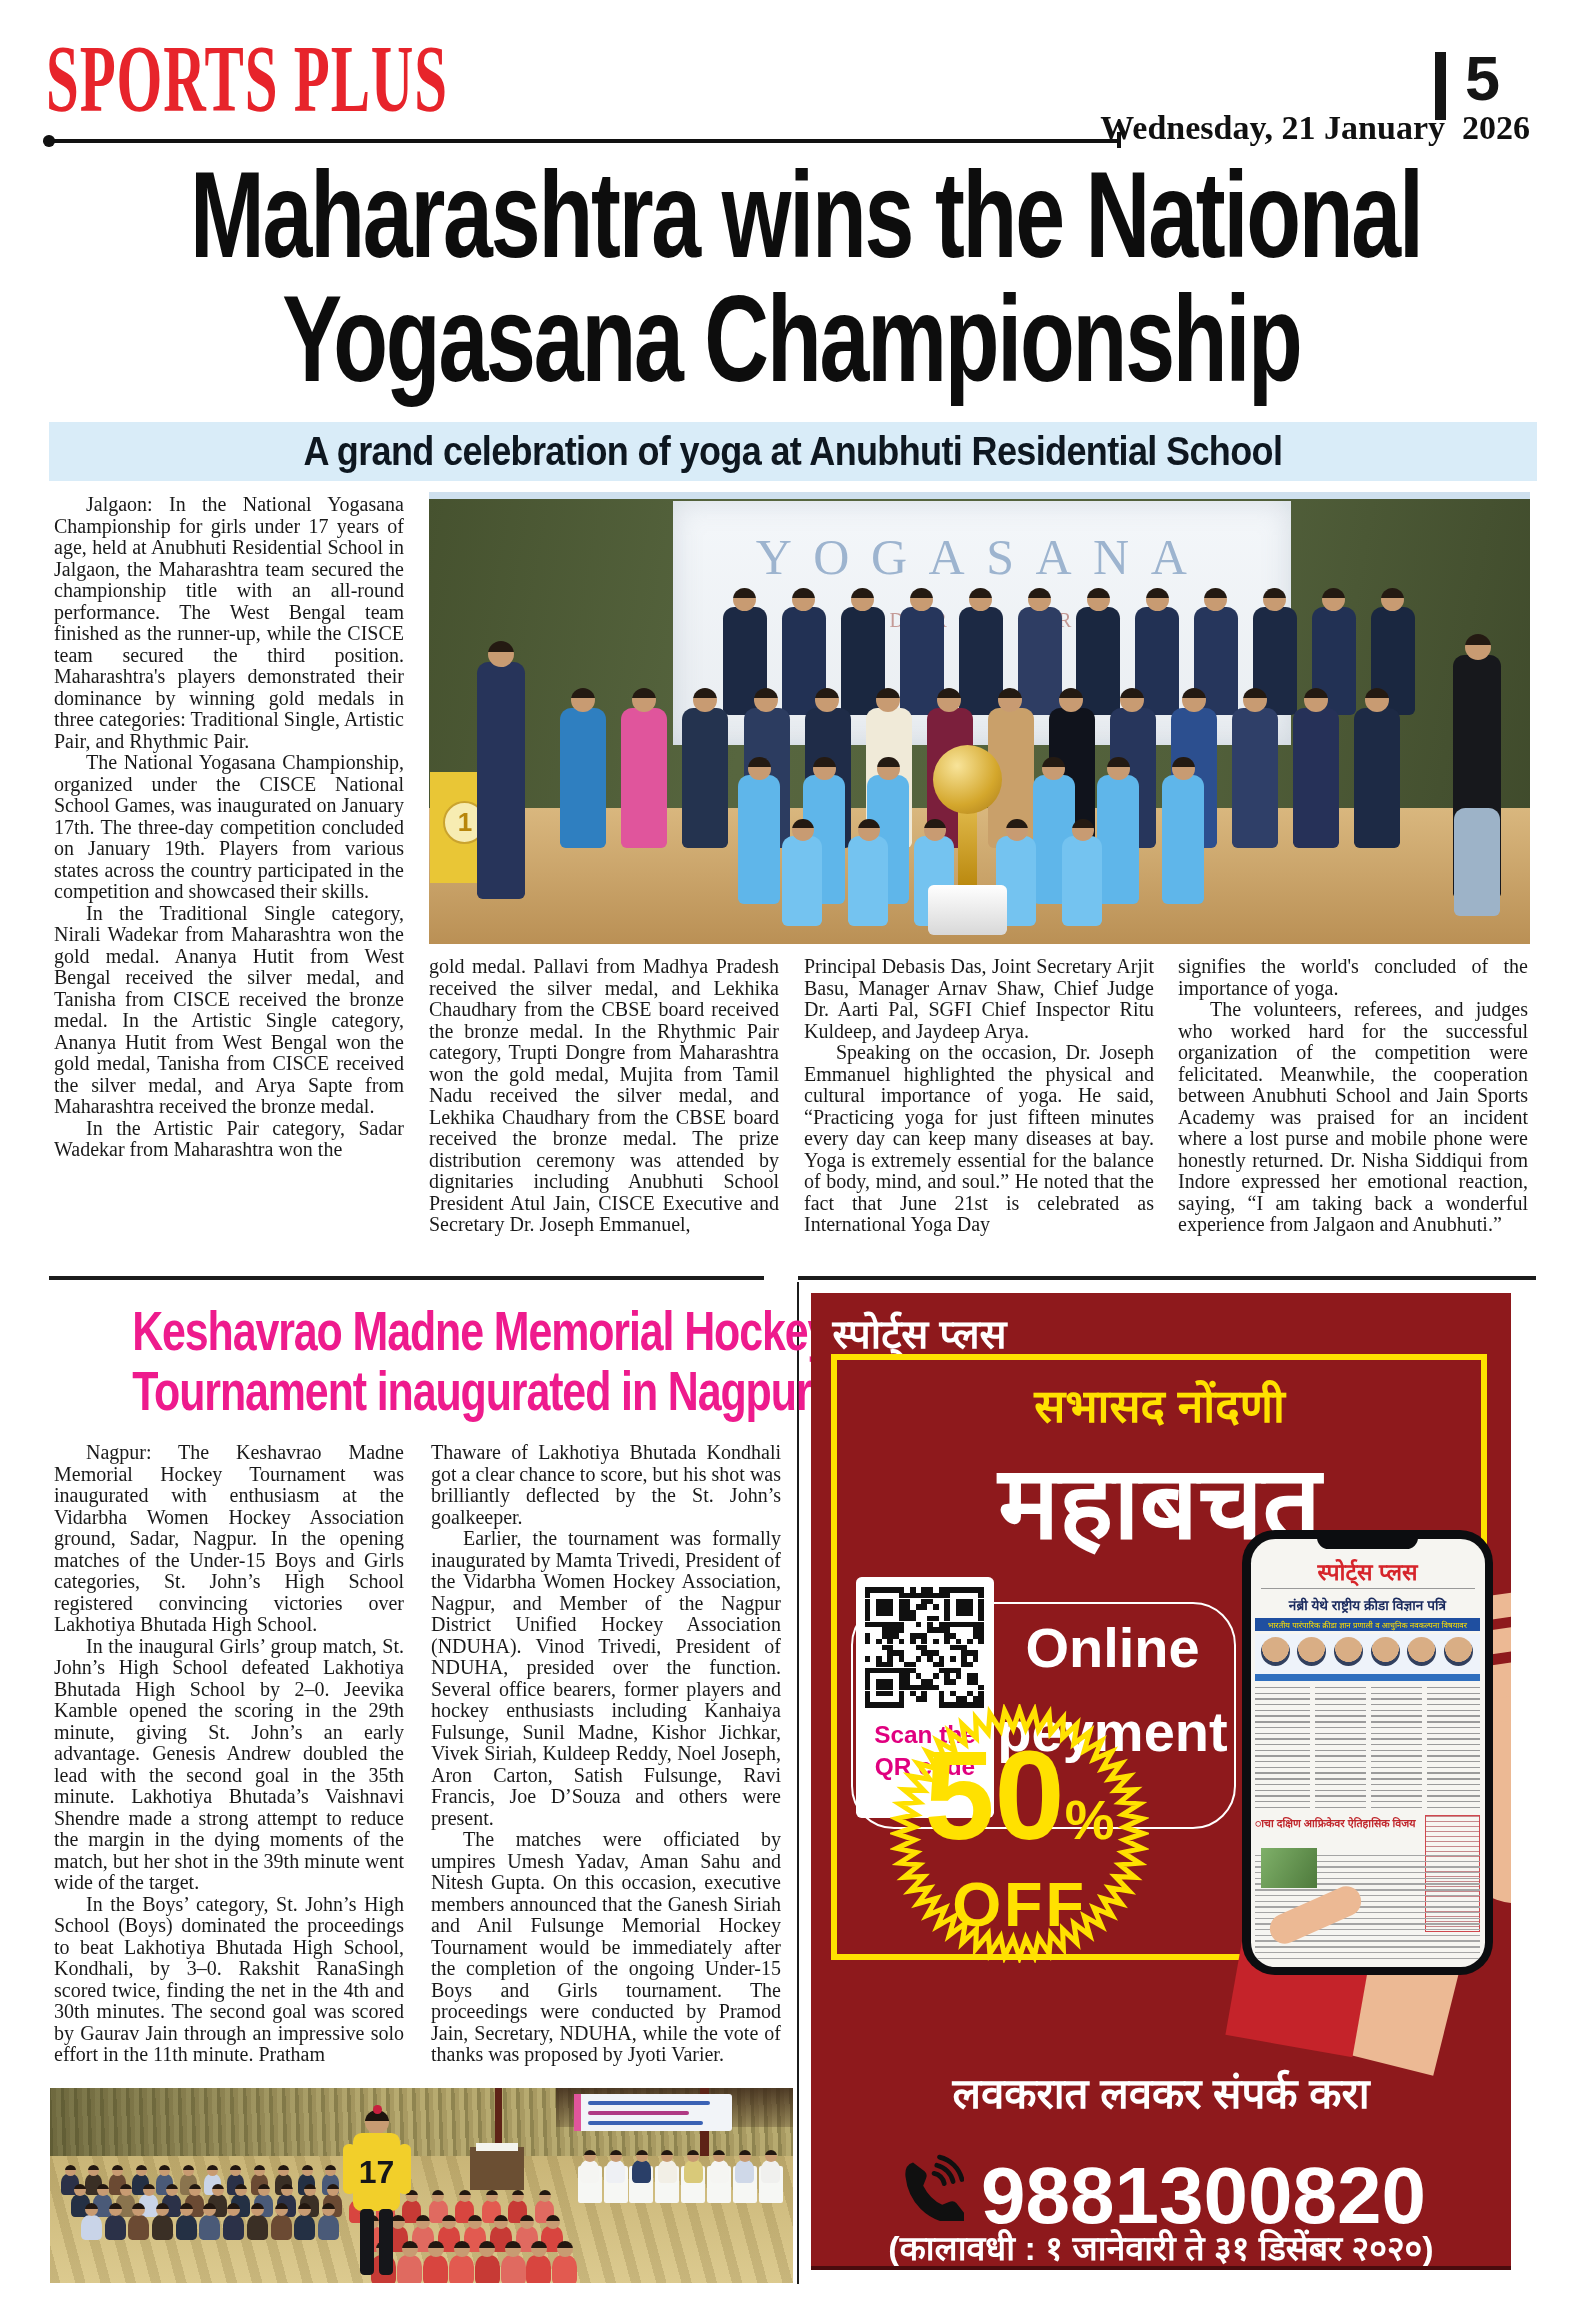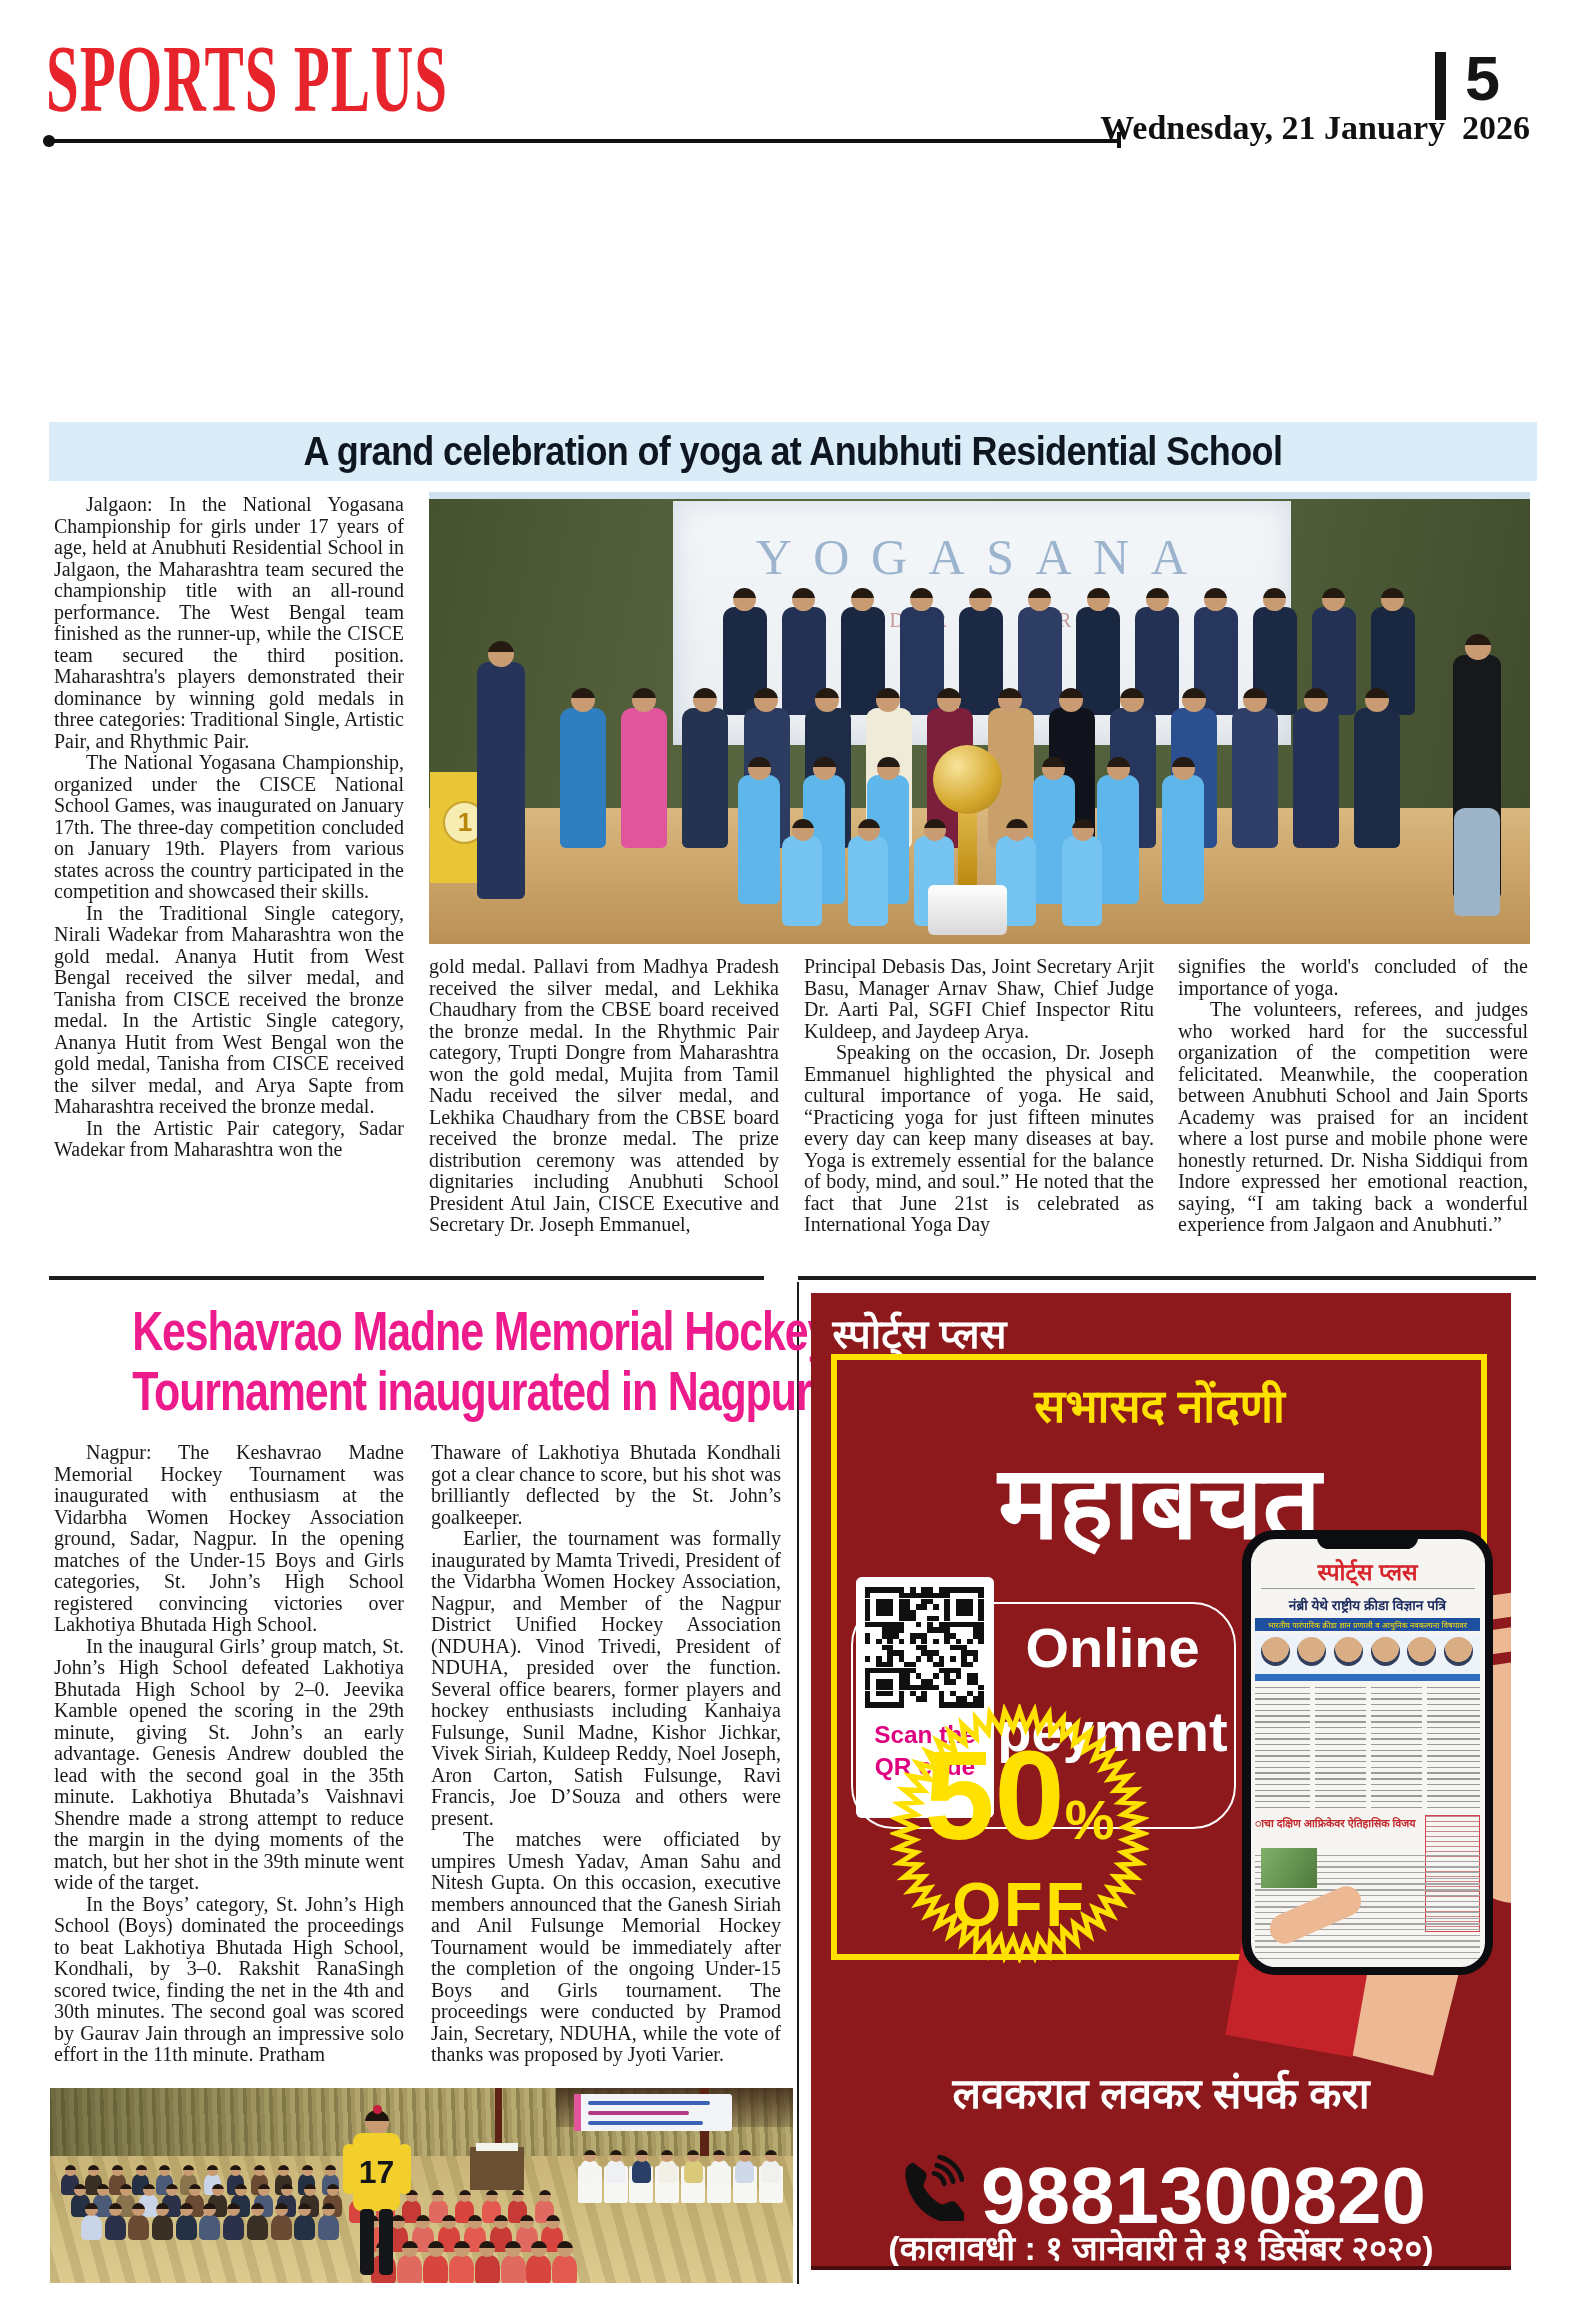--- a/index.html
+++ b/index.html
@@ -179,20 +179,24 @@
 <div class="page">
 
   <div class="abs masthead">SPORTS PLUS</div>
   <div class="abs pageno-bar"></div>
   <div class="abs pageno">5</div>
   <div class="abs dateline">Wednesday, 21 January  2026</div>
   <div class="abs hrule"></div>
   <div class="abs hrule-dot"></div>
   <div class="abs hrule-tick"></div>
 
+  <div class="abs lead-hl">
+    <div class="ln">Maharashtra wins the National</div>
+    <div class="ln">Yogasana Championship</div>
+  </div>
   <div class="abs subhead">
     <span>A grand celebration of yoga at Anubhuti Residential School</span>
   </div>
 
   <div class="col" style="left:54px;top:494px;">
       <p>Jalgaon: In the National Yogasana Championship for girls under 17 years of age, held at Anubhuti Residential School in Jalgaon, the Maharashtra team secured the championship title with an all-round performance. The West Bengal team finished as the runner-up, while the CISCE team secured the third position. Maharashtra's players demonstrated their dominance by winning gold medals in three categories: Traditional Single, Artistic Pair, and Rhythmic Pair.</p>
       <p>The National Yogasana Championship, organized under the CISCE National School Games, was inaugurated on January 17th. The three-day competition concluded on January 19th. Players from various states across the country participated in the competition and showcased their skills.</p>
       <p>In the Traditional Single category, Nirali Wadekar from Maharashtra won the gold medal. Ananya Hutit from West Bengal received the silver medal, and Tanisha from CISCE received the bronze medal. In the Artistic Single category, Ananya Hutit from West Bengal won the gold medal, Tanisha from CISCE received the silver medal, and Arya Sapte from Maharashtra received the bronze medal.</p>
       <p>In the Artistic Pair category, Sadar Wadekar from Maharashtra won the</p>
     </div>

